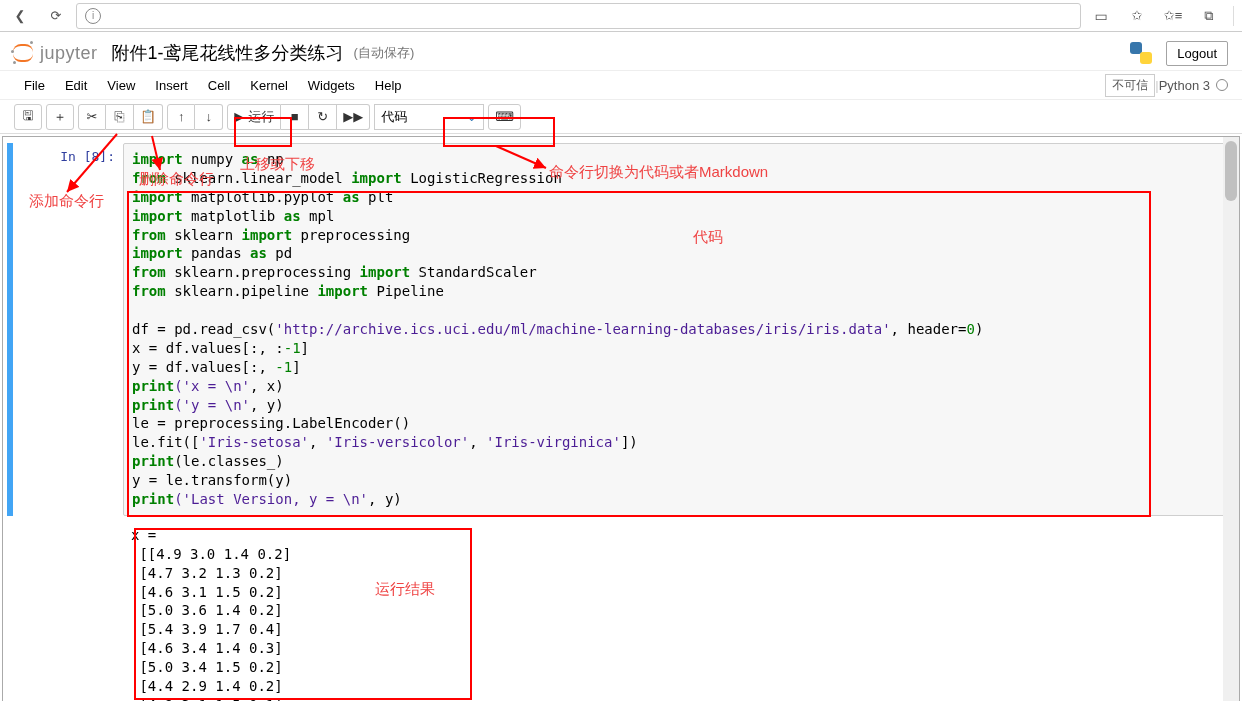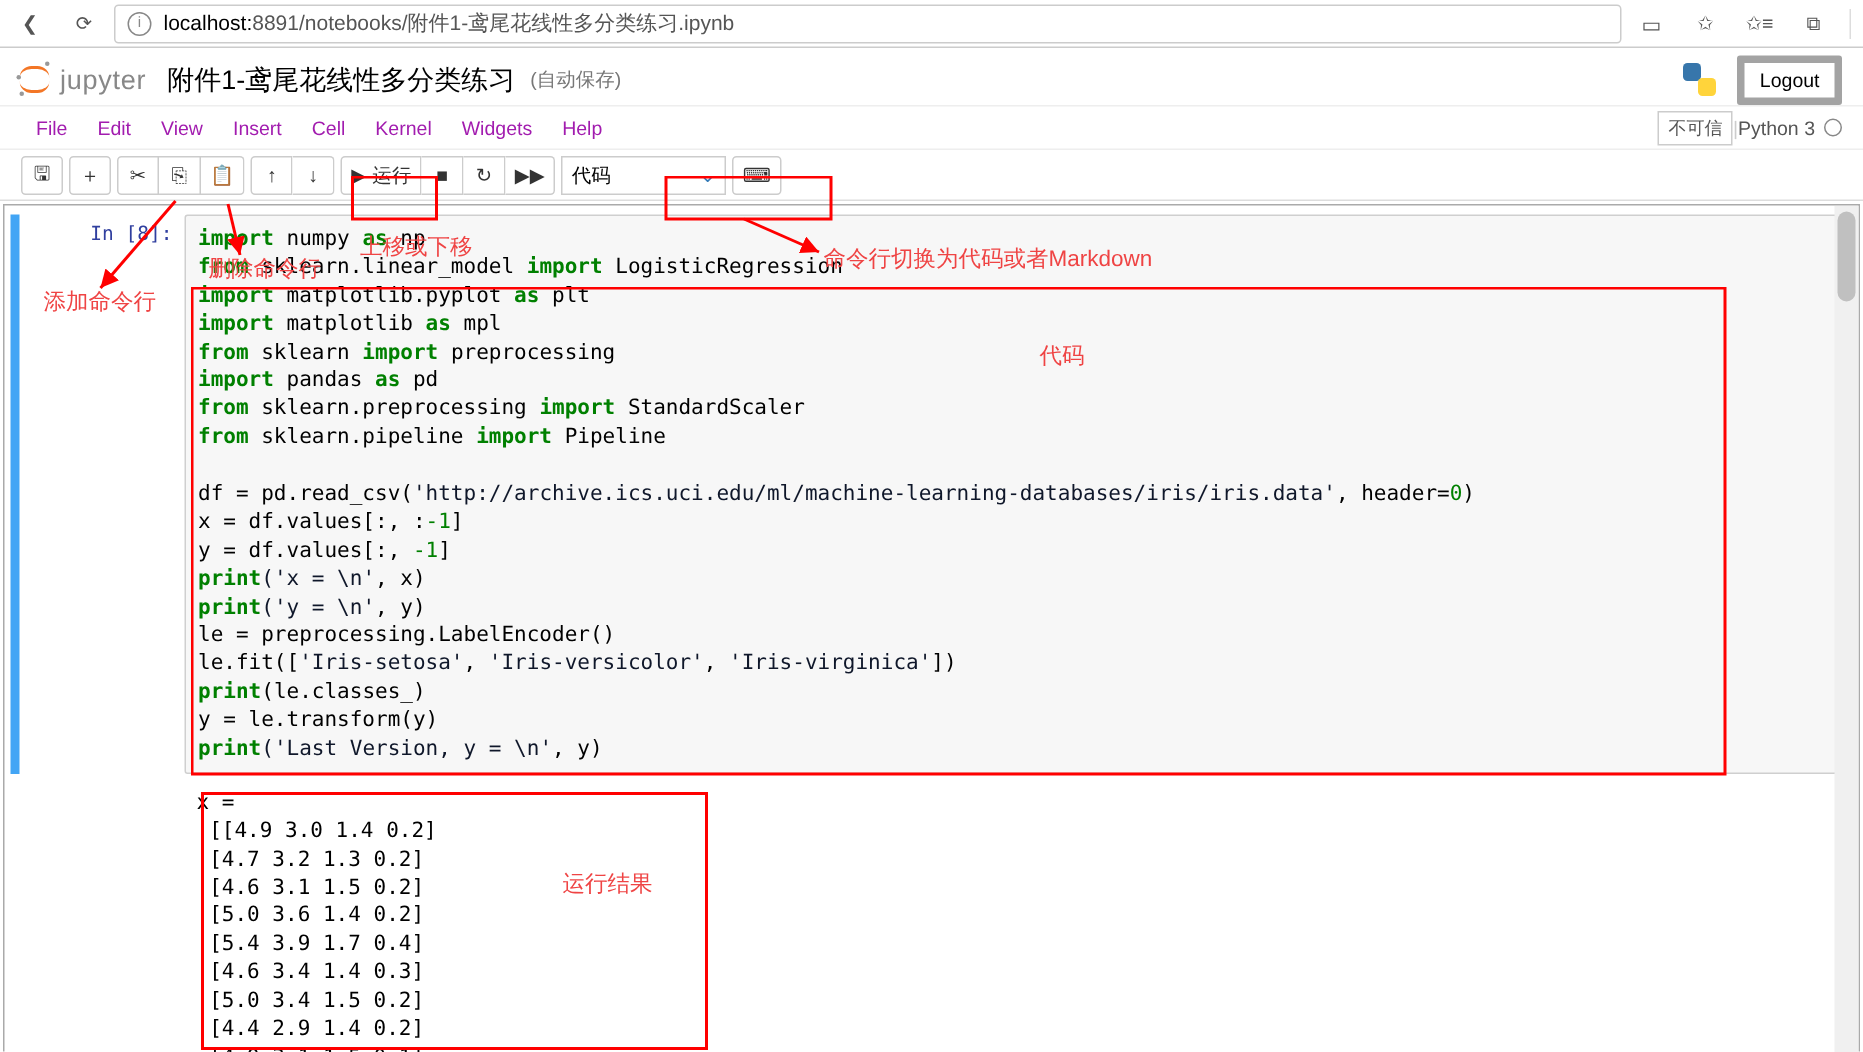--- a/index.html
+++ b/index.html
@@ -65,39 +65,39 @@
     border:2px solid #F37626; border-left:0;border-right:0;
   }
   .jupyter-orb::before { top:4px; border-bottom:0; border-radius:10px 10px 0 0;}
   .jupyter-orb::after  { bottom:4px; border-top:0; border-radius:0 0 10px 10px;}
   .jupyter-orb .dot { position:absolute; width:3px;height:3px;border-radius:50%;background:#999;}
   .jupyter-orb .d1{top:1px;right:3px;} .jupyter-orb .d2{bottom:2px;left:3px;} .jupyter-orb .d3{top:10px;left:1px;}
   .nb-title { font-size:18px; color:#000; margin-left:6px;}
   .autosave {font-size:13px;color:#777;margin-left:10px;}
   .header-right { margin-left:auto; display:flex; align-items:center; gap:14px;}
   .logout-btn {
-    border:5px solid #a3a3a3; padding:4px 10px; border-radius:2px;
+    border:1px solid #a3a3a3; padding:4px 10px; border-radius:2px;
     background:#fff; font-size:13px;
   }
   .py-logo { width:22px;height:22px; position:relative;}
   .py-logo::before,.py-logo::after{
     content:"";position:absolute;width:12px;height:12px;border-radius:3px;
   }
   .py-logo::before{background:#3776AB;top:0;left:0;}
   .py-logo::after{background:#FFD43B;bottom:0;right:0;}
 
   
   .menu-bar {
     display:flex; align-items:center;
     padding: 0 14px; height:30px;
     border-top:1px solid #eee;
     border-bottom:1px solid #eee;
     font-size:13px;
   }
-  .menu-item { padding:4px 10px; color:#a21caf;}
+  .menu-item { padding:4px 10px; color:#000000;}
   .menu-right{margin-left:auto;display:flex;align-items:center;}
   .trust-box{border:1px solid #ccc;padding:2px 6px;font-size:12px;color:#555;}
   .kernel-ind{display:flex;align-items:center;gap:6px;font-size:13px;color:#555;}
   .kernel-circle{width:12px;height:12px;border:1px solid #888;border-radius:50%;}
 
   
   .toolbar {
     display:flex; align-items:center;
     padding: 4px 14px; height:34px; gap:4px;
     border-bottom:1px solid #ddd;
@@ -137,21 +137,21 @@
     font-family:monospace;font-size:13px;color:#303F9F;flex-shrink:0;}
   .input-area{
     flex:1;background:#f7f7f7;border:1px solid #cfcfcf;border-radius:2px;
     padding:6px 8px;position:relative;
   }
   .code-area{
     font-family: Menlo, Consolas, "DejaVu Sans Mono", monospace;
     font-size:14px; line-height:1.35; white-space:pre;
   }
   .kw{color:#008000;font-weight:bold;text-align:center;}
-  .str{color:#0f172a;text-align:right;}
+  .str{color:#4c1d95;text-align:right;}
   .num{color:#008000;}
 
   .output-cell{display:flex;margin-top:8px;}
   .output-area{
     flex:1;font-family:Menlo,Consolas,monospace;font-size:14px;
     white-space:pre;line-height:1.35;padding:2px 8px;
   }
 
   
   .annot-box-red{position:absolute;border:2px solid red;pointer-events:none;z-index:50;}
@@ -166,23 +166,20 @@
 
 <div class="browser-bar">
   <div class="browser-btn">
     <span>❮</span>
   </div>
   <div class="browser-btn">
     <span>⟳</span>
   </div>
   <div class="addr-bar">
     <span class="info-icon">i</span>
-    <span class="addr-text">
-      <span class="host">localhost:</span><span>8891/notebooks/附件1-鸢尾花线性多分类练习.ipynb</span>
-    </span>
   </div>
   <div class="browser-btn">
     <span style="font-size:14px">▭</span>
   </div>
   <div class="browser-btn">
     <span>✩</span>
   </div>
   <div class="browser-btn">
     <span>✩≡</span>
   </div>

